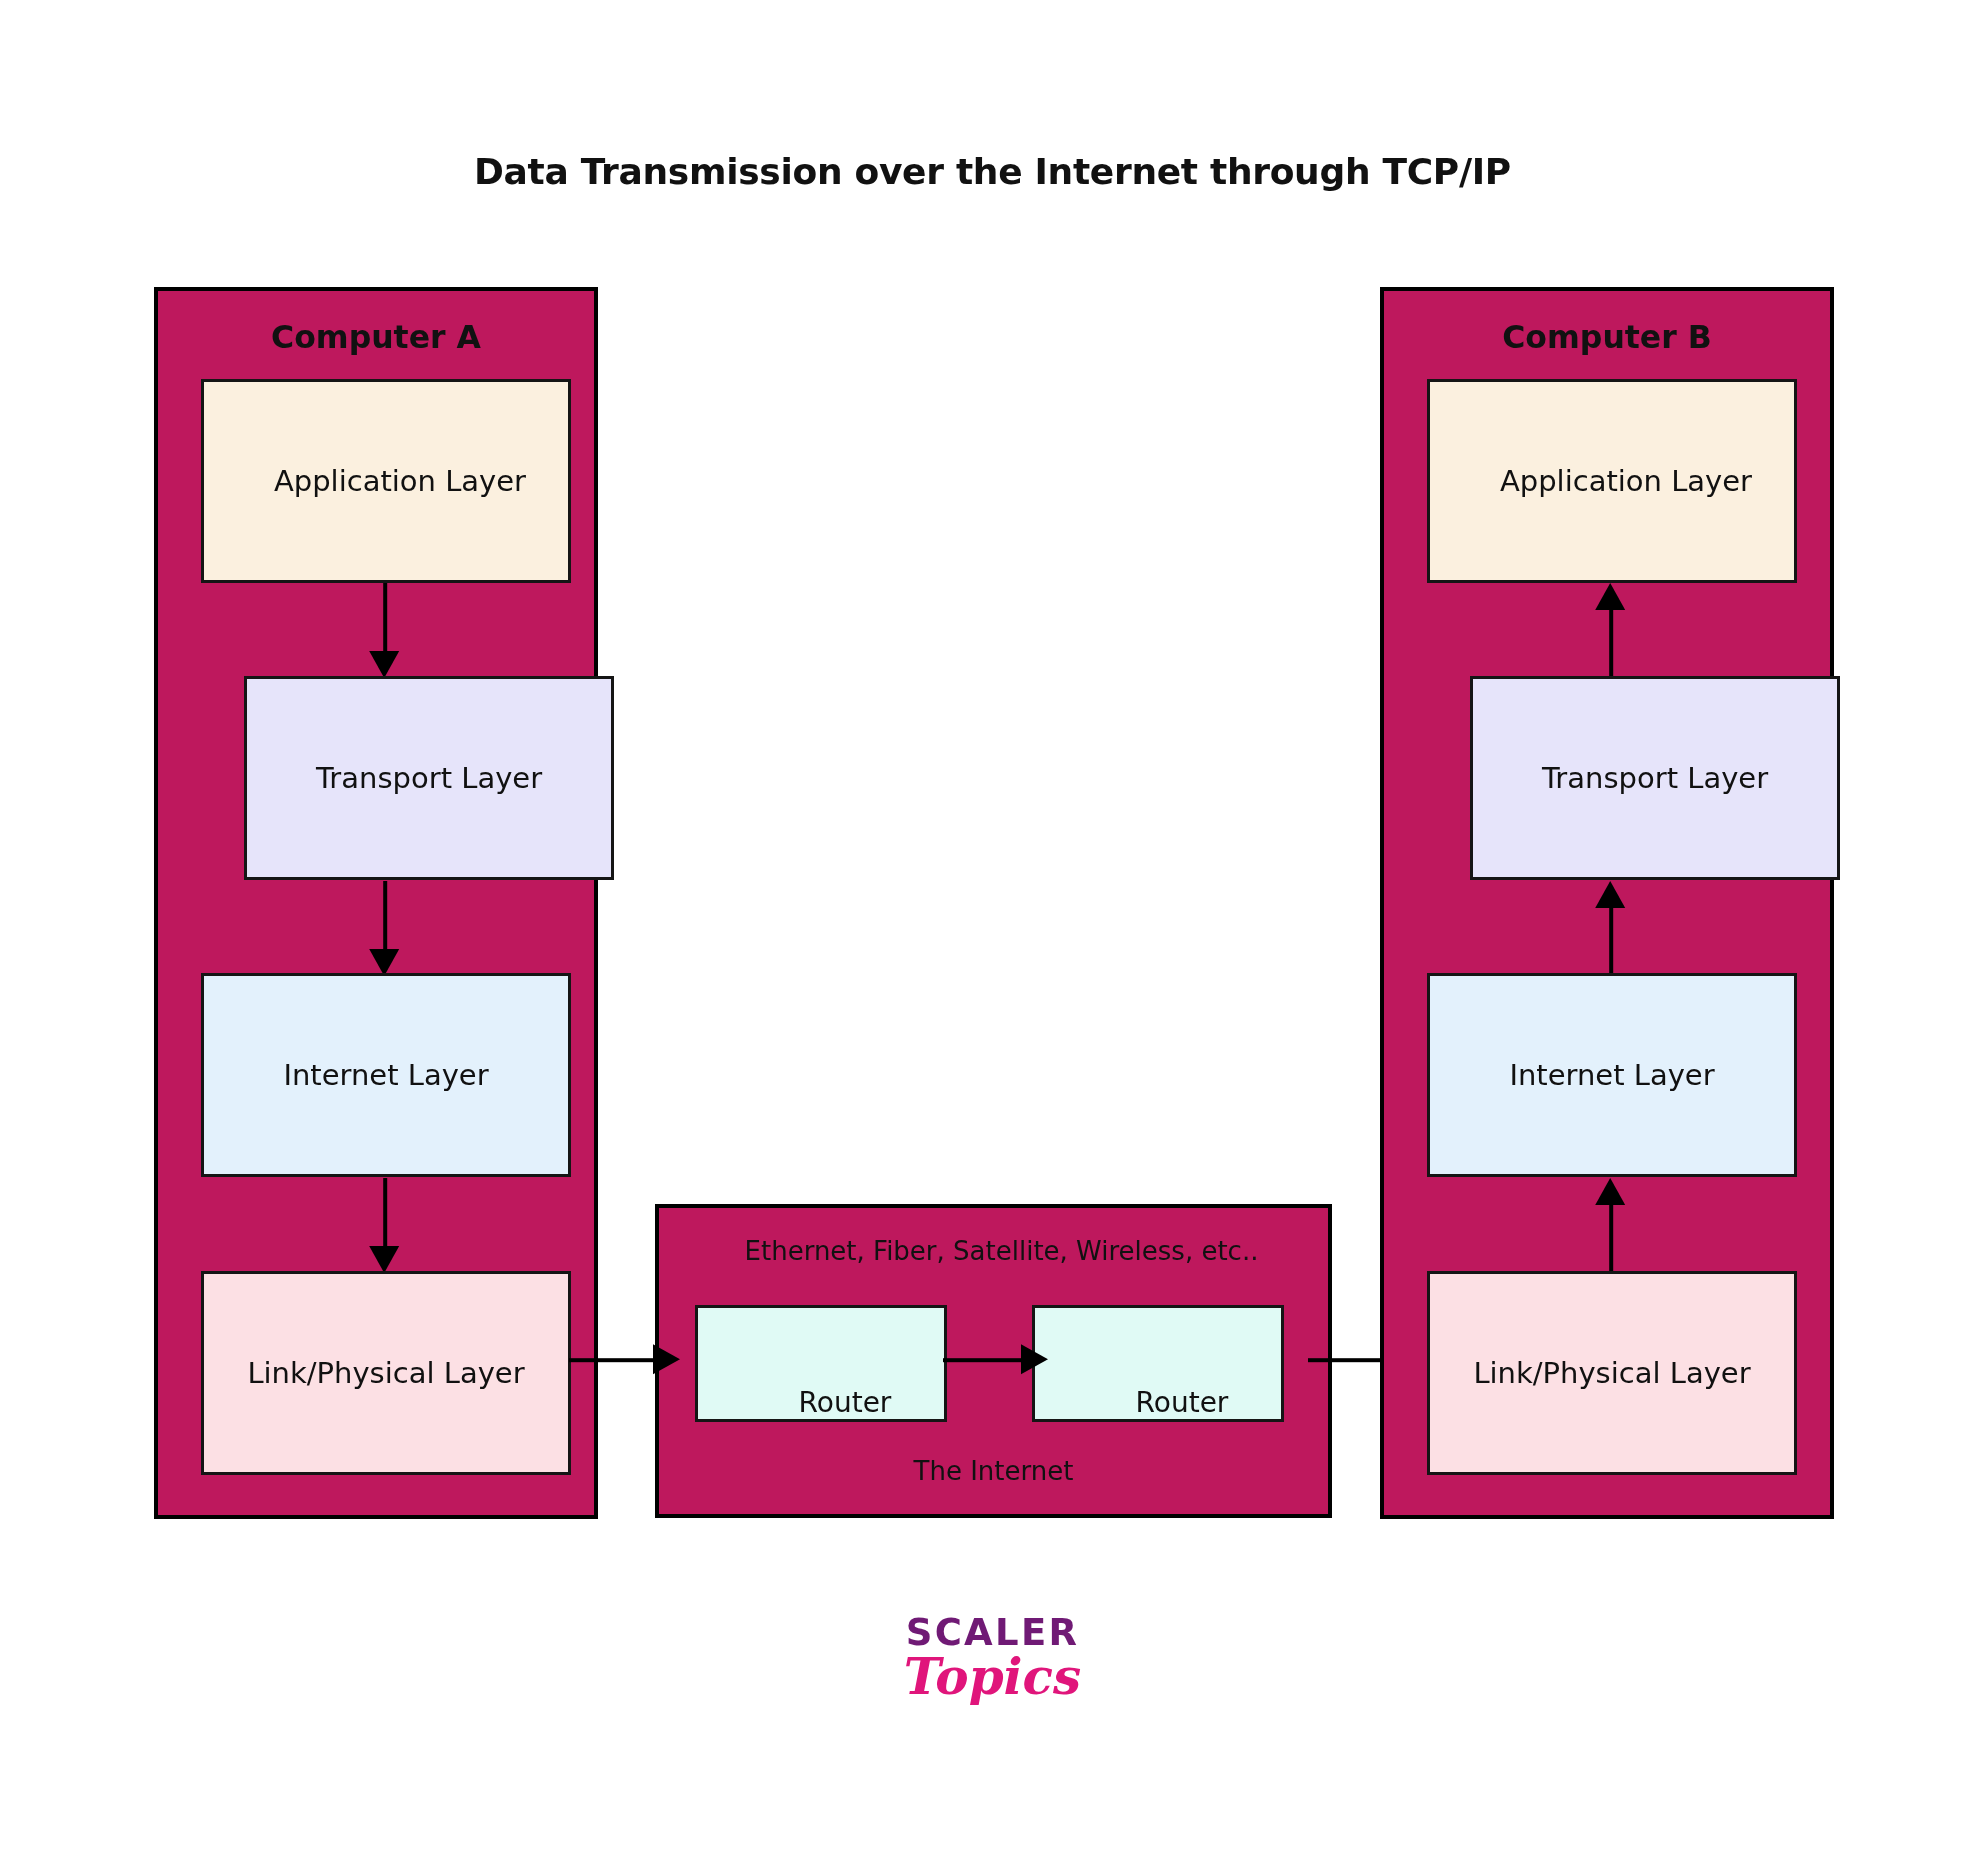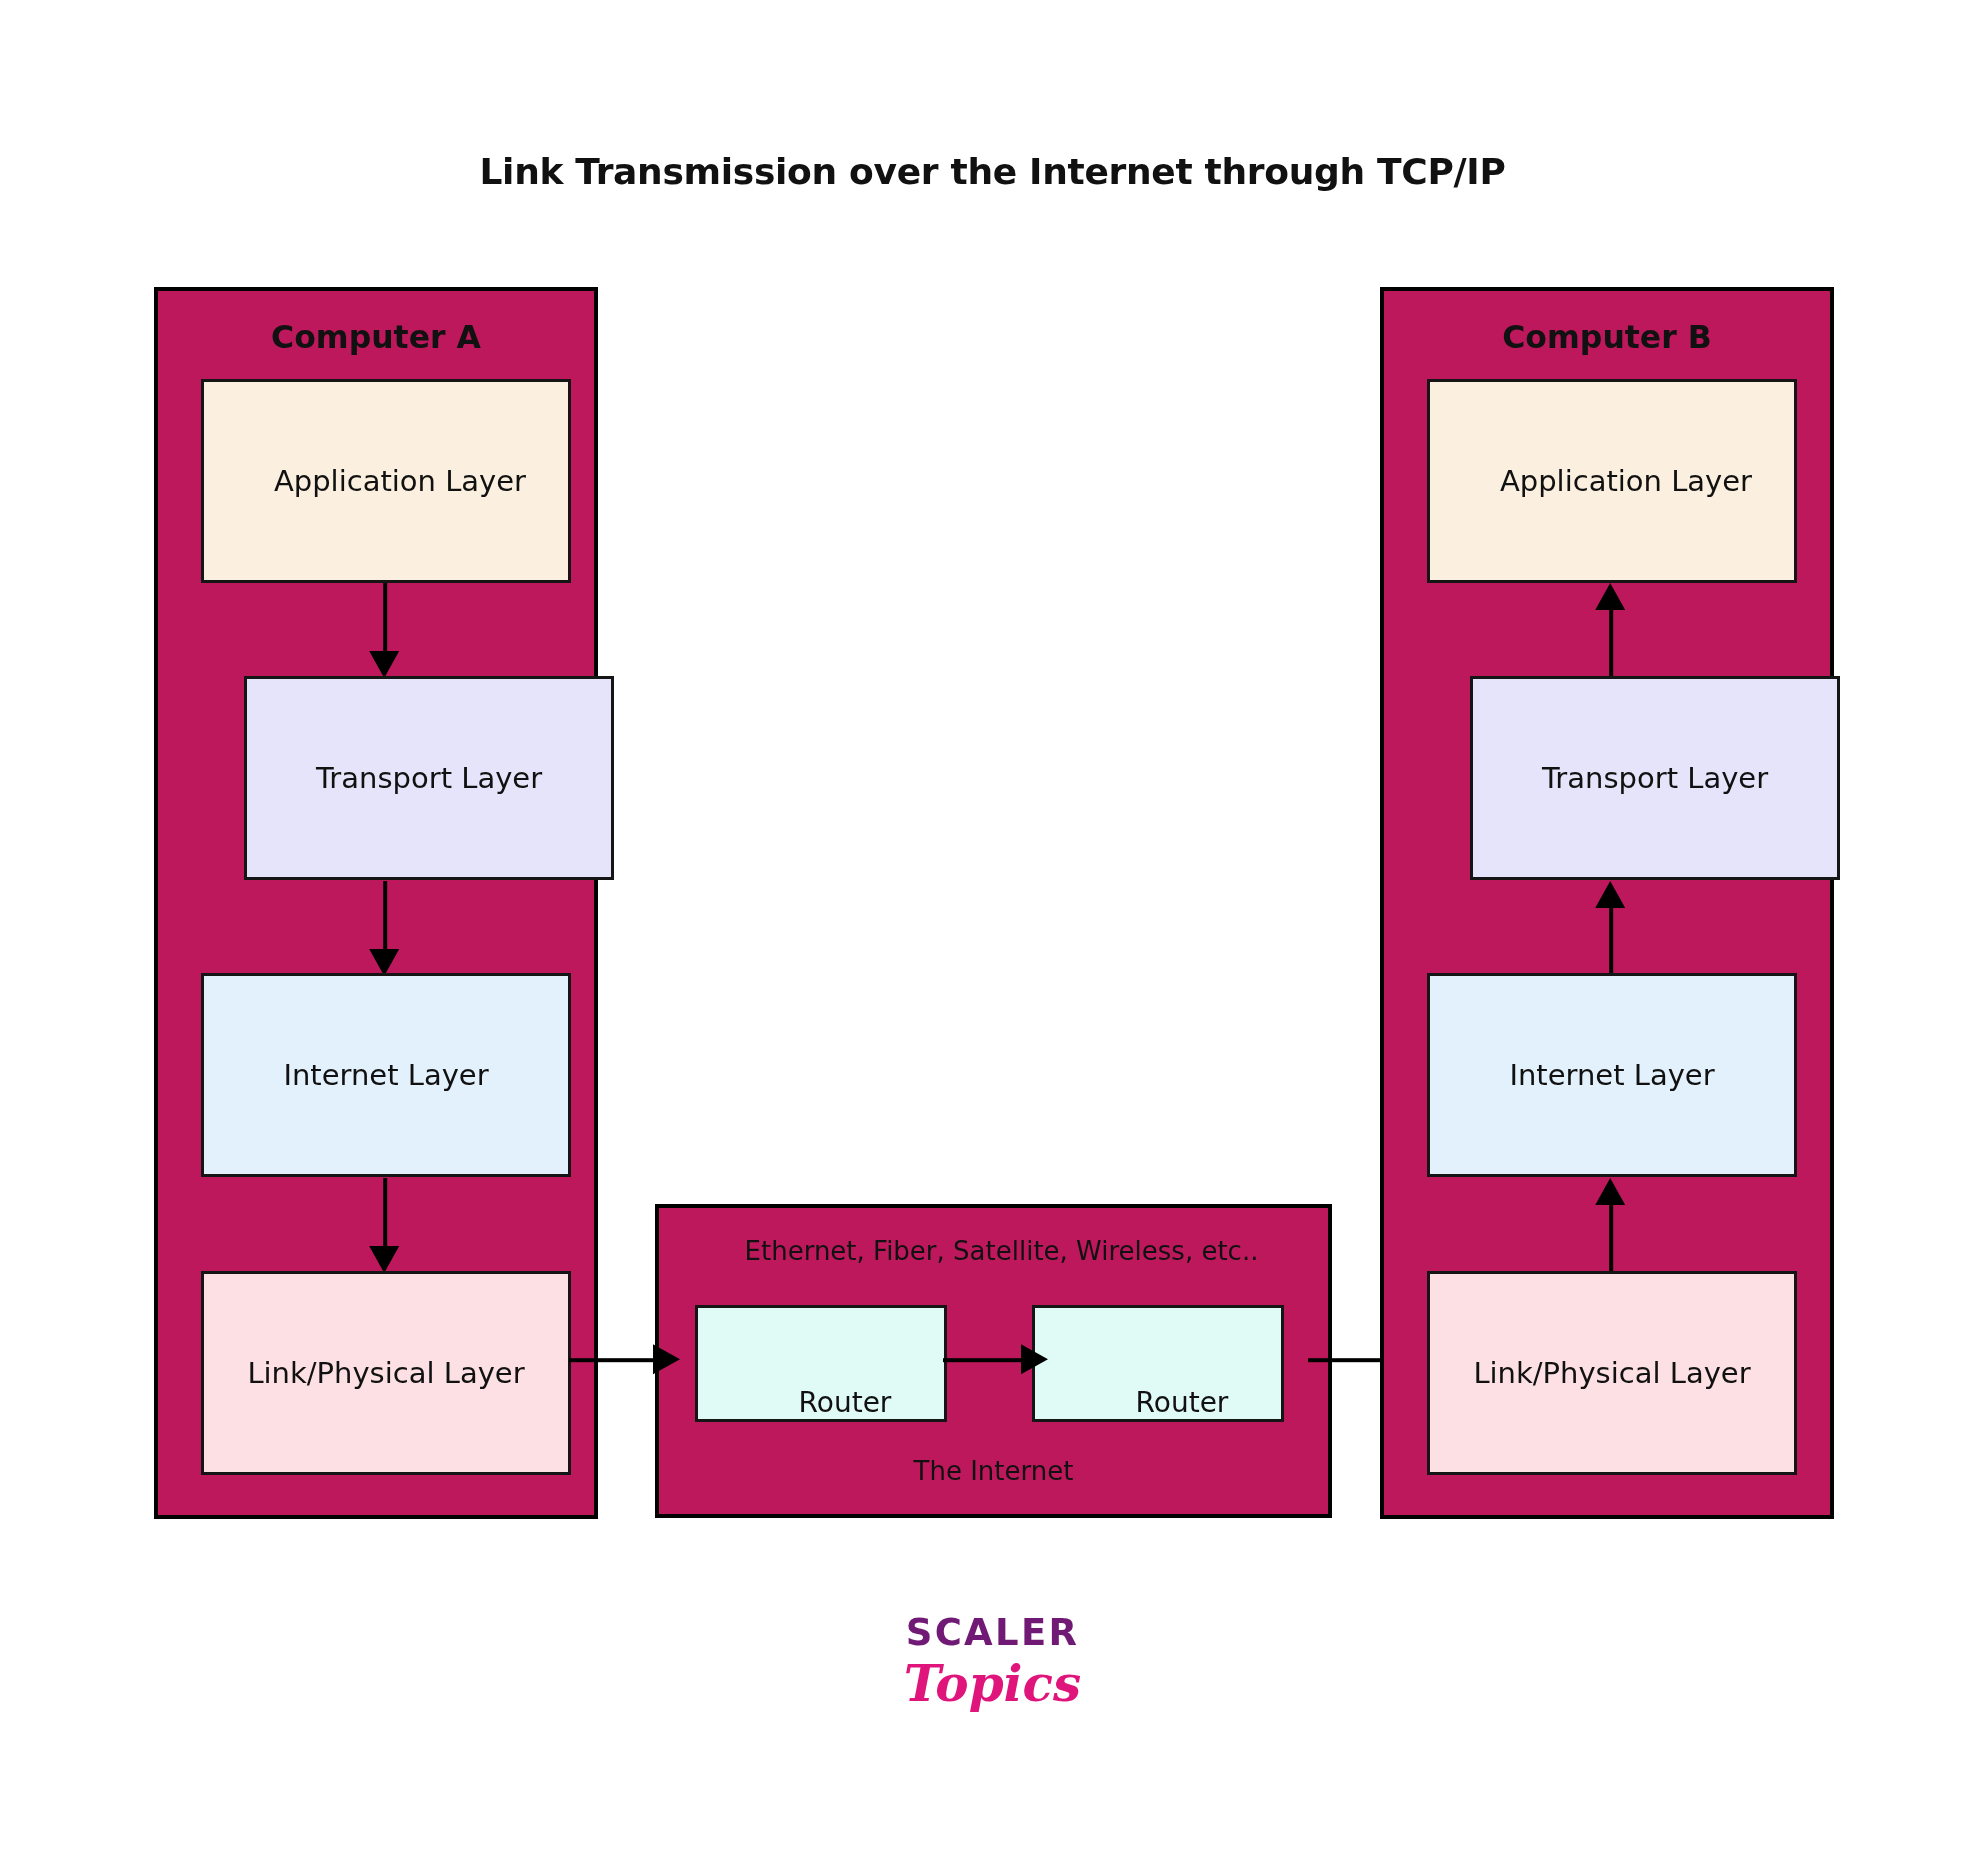--- a/index.html
+++ b/index.html
@@ -189,29 +189,29 @@
     font-family: "DejaVu Sans", "Liberation Sans", sans-serif;
     line-height: 1;
   }
   .brand-topics {
     font-size: 50px;
     color: #e0157b;
     font-family: "DejaVu Serif", "Liberation Serif", serif;
     font-style: italic;
     font-weight: 700;
     line-height: 1.05;
-    margin-top: 7px;
+    margin-top: 0;
   }
 </style>
 </head>
 <body style="background: rgb(255, 255, 255);">
 
 <div id="stage">
 
-  <div class="diagram-title">Link Transmission over the Internet through TCP/IP</div>
+  <div class="diagram-title">Data Transmission over the Internet through TCP/IP</div>
 
   <div class="panel" id="computer-a-panel">
     <div class="panel-title">Computer A</div>
 
     <div class="layer-box col-a row-app" id="a-layer-0" style="background: rgb(251, 240, 223);">
       <span>Application Layer</span>
     </div>
 
     <div class="v-arrow down vslot1">
       <div class="shaft"></div>

